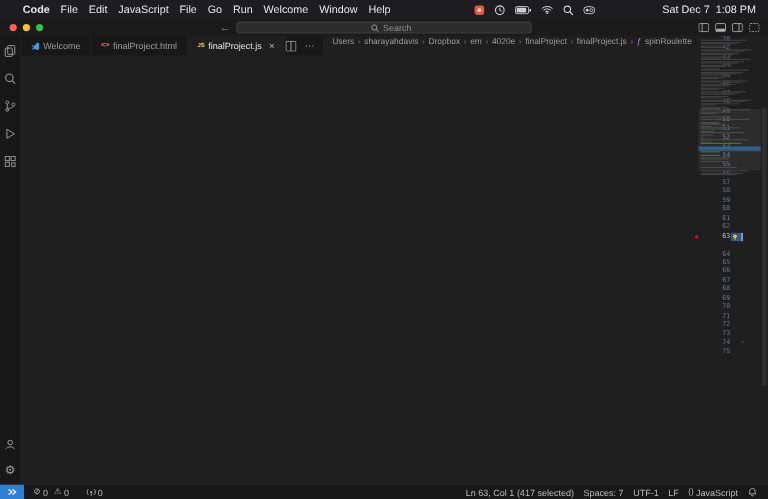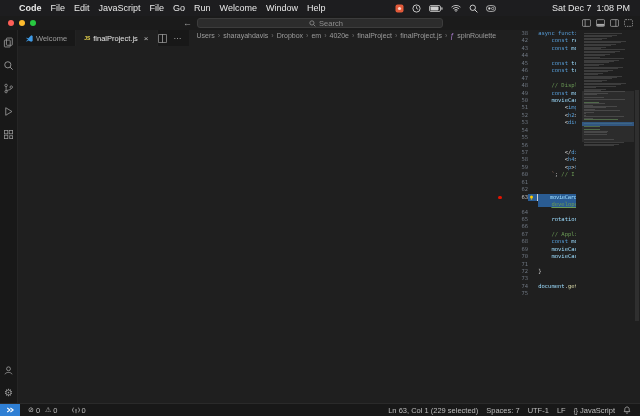--- a/index.html
+++ b/index.html
@@ -221,20 +221,24 @@
   </div>
 
   <div class="editorcol">
     <div class="tabbar">
       <span style="display:flex;align-items:stretch;">
           <div class="tab">
             <svg width="7" height="7" viewBox="0 0 10 10">
               <path d="M7.5 0.5L3 5 1 3.5 0.5 4.5 3 6.5 0.5 8.5 1 9.5 3 8 7.5 9.5 9.5 8.5V1.5z" fill="#3f9ae5"></path>
             </svg>
             <span>Welcome</span>
+          </div>
+          <div class="tab">
+            <span class="ticon-html">&lt;&gt;</span>
+            <span>finalProject.html</span>
           </div>
           <div class="tab active">
             <span class="ticon-js">JS</span>
             <span>finalProject.js</span>
             <span class="close">×</span>
           </div>
         </span>
       <div class="tab-actions">
         <svg class="icon" width="9" height="9" viewBox="0 0 12 12">
             <rect x="0.5" y="0.5" width="11" height="11" rx="1" fill="none" stroke="#ababab" stroke-width="1"></rect>
@@ -546,21 +550,21 @@
     <span class="sb-item" style="margin-left:6px;">
       <svg class="icon" width="8" height="8" viewBox="0 0 10 10">
           <path d="M2 2a4.2 4.2 0 0 0 0 6M8 2a4.2 4.2 0 0 1 0 6" stroke="#bdbdbd" stroke-width="0.9" fill="none"></path>
           <circle cx="5" cy="5" r="1" fill="#bdbdbd"></circle>
           <path d="M5 6v3" stroke="#bdbdbd" stroke-width="0.9"></path>
         </svg>
       <span>0</span>
     </span>
   </div>
   <div class="sb-right">
-    <span class="sb-item">Ln 63, Col 1 (229 selected)</span>
+    <span class="sb-item">Ln 63, Col 1 (417 selected)</span>
     <span class="sb-item">Spaces: 7</span>
     <span class="sb-item">UTF-1</span>
     <span class="sb-item">LF</span>
     <span class="sb-item">
       <span style="font-size:6.5px;">{}</span>
       <span>JavaScript</span>
     </span>
     <span class="sb-item">
       <svg class="icon" width="8" height="8" viewBox="0 0 10 10">
           <path d="M5 1.2c-1.8 0-2.7 1.3-2.7 2.8 0 2-0.8 3-0.8 3h7s-0.8-1-0.8-3c0-1.5-0.9-2.8-2.7-2.8zM4 8.2a1 1 0 0 0 2 0" fill="none" stroke="#bdbdbd" stroke-width="0.9" stroke-linejoin="round"></path>

